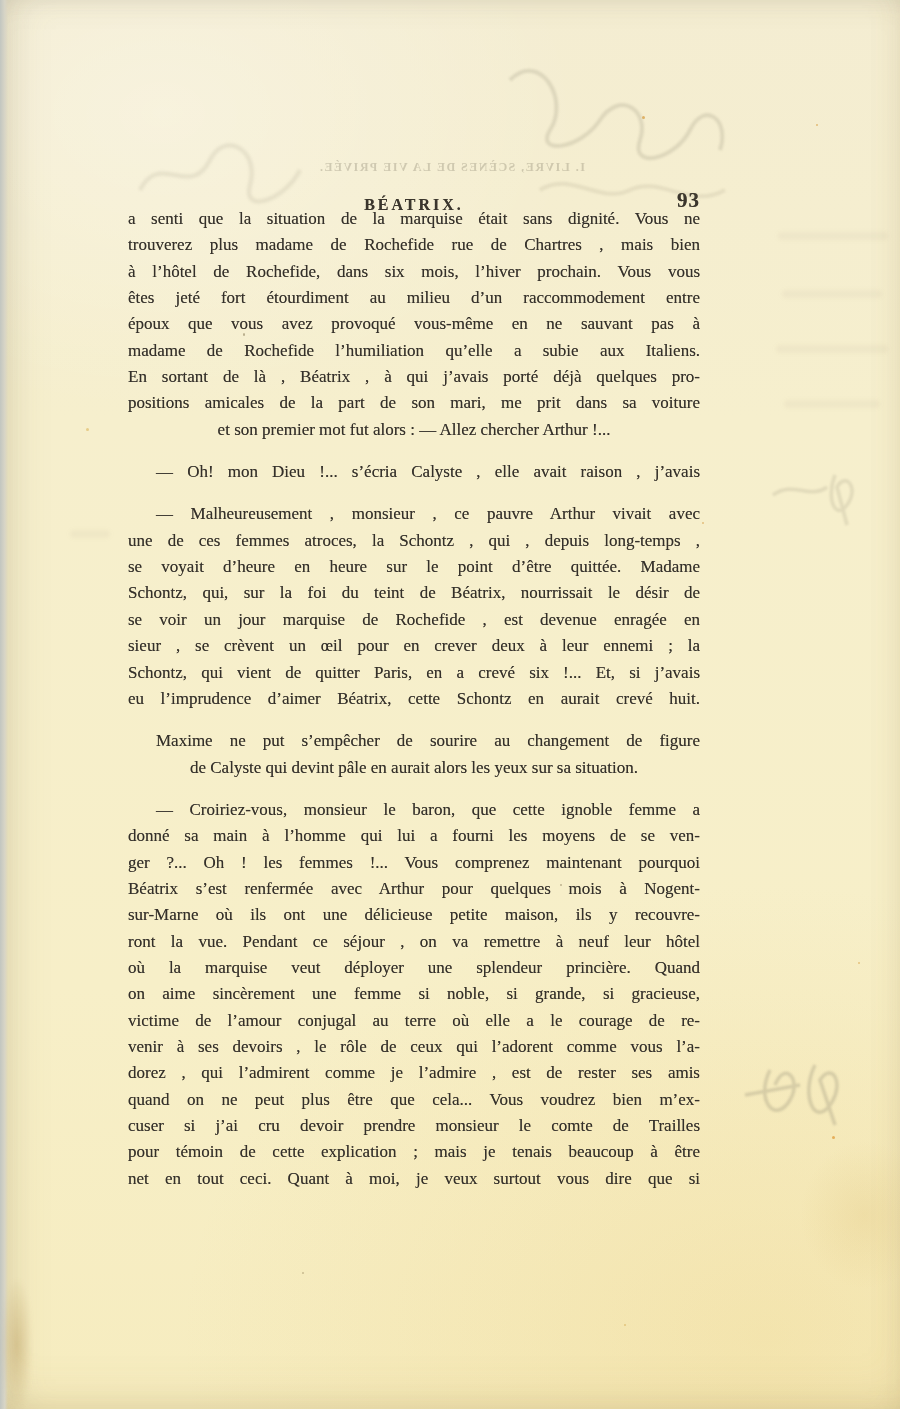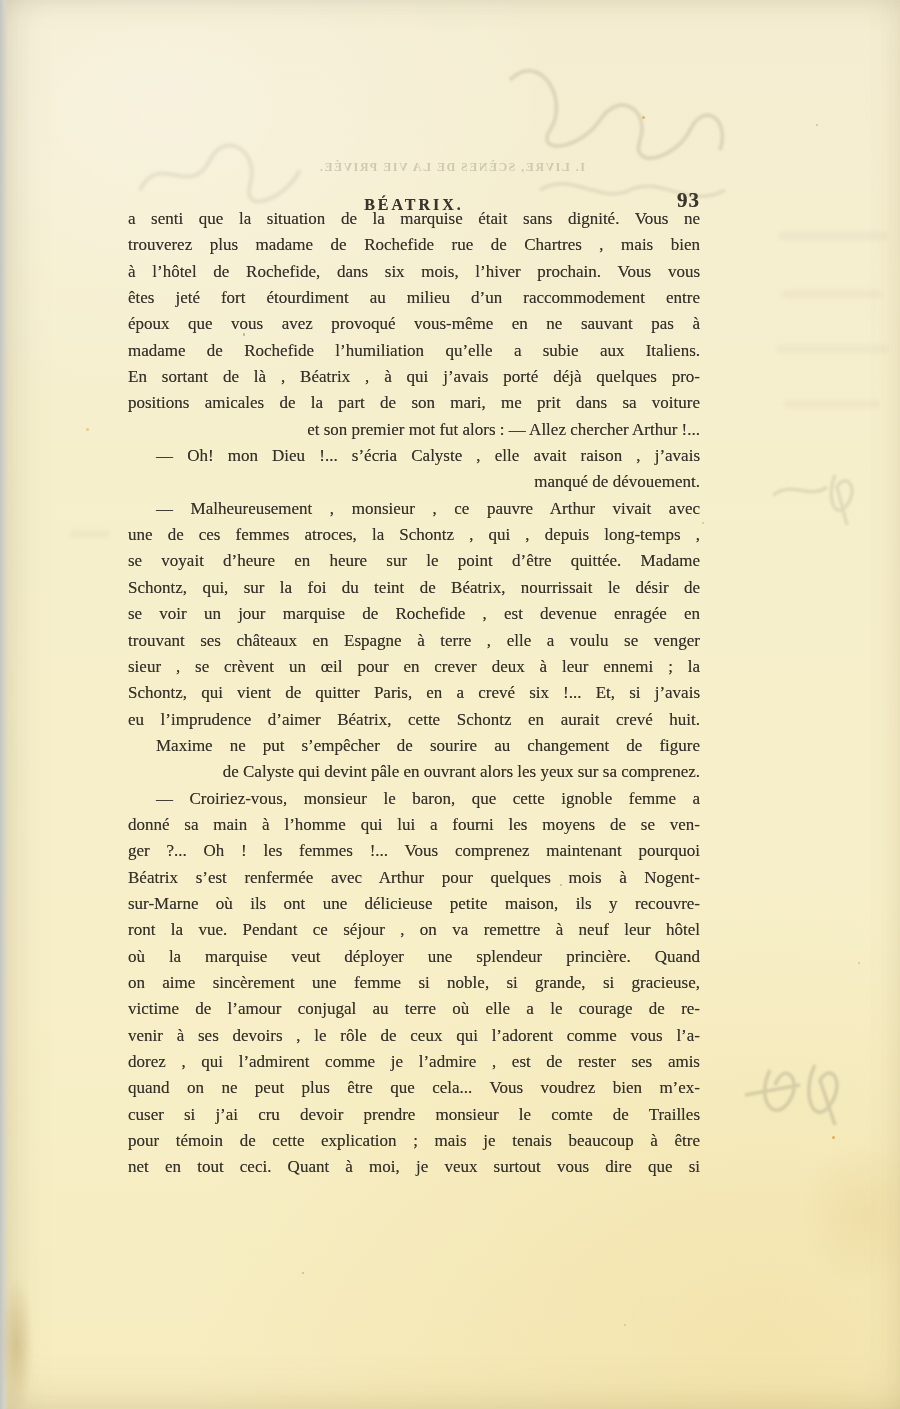--- a/index.html
+++ b/index.html
@@ -56,22 +56,22 @@
     font-size: 17px;
     color: #34302a;
     text-shadow: 0 0 0.6px rgba(52,48,42,0.55);
   }
   .body-text .line {
     height: 26.35px; line-height: 26.35px;
     white-space: normal;
     overflow: visible;
   }
   .body-text .line.just { text-align: justify; text-align-last: justify; }
-  .body-text .line.no-just { text-align: right; white-space: nowrap; }
-  .body-text .line.indent { padding-left: 28px; }
+  .body-text .line.no-just { text-align: center; white-space: nowrap; }
+  .body-text .line.indent { padding-left: 28px; margin-top: 16px; }
   
   .ghost-svg { position: absolute; pointer-events: none; }
   .bleed-row {
     position: absolute; height: 8px; border-radius: 4px;
     background: rgba(130,122,98,0.06); filter: blur(2px);
   }
   .stain {
     position: absolute; border-radius: 50%;
     pointer-events: none;
   }
@@ -105,32 +105,30 @@
   <div class="line just">a senti que la situation de la marquise était sans dignité. Vous ne</div>
       <div class="line just">trouverez plus madame de Rochefide rue de Chartres , mais bien</div>
       <div class="line just">à l’hôtel de Rochefide, dans six mois, l’hiver prochain. Vous vous</div>
       <div class="line just">êtes jeté fort étourdiment au milieu d’un raccommodement entre</div>
       <div class="line just">époux que vous avez provoqué vous-même en ne sauvant pas à</div>
       <div class="line just">madame de Rochefide l’humiliation qu’elle a subie aux Italiens.</div>
       <div class="line just">En sortant de là , Béatrix , à qui j’avais porté déjà quelques pro-</div>
       <div class="line just">positions amicales de la part de son mari, me prit dans sa voiture</div>
       <div class="line no-just">et son premier mot fut alors : — Allez chercher Arthur !...</div>
       <div class="line just indent">— Oh! mon Dieu !... s’écria Calyste , elle avait raison , j’avais</div>
-      <div class="line no-just">manqué de dévouement.</div>
       <div class="line just indent">— Malheureusement , monsieur , ce pauvre Arthur vivait avec</div>
       <div class="line just">une de ces femmes atroces, la Schontz , qui , depuis long-temps ,</div>
       <div class="line just">se voyait d’heure en heure sur le point d’être quittée. Madame</div>
       <div class="line just">Schontz, qui, sur la foi du teint de Béatrix, nourrissait le désir de</div>
       <div class="line just">se voir un jour marquise de Rochefide , est devenue enragée en</div>
-      <div class="line just">trouvant ses châteaux en Espagne à terre , elle a voulu se venger</div>
       <div class="line just">sieur , se crèvent un œil pour en crever deux à leur ennemi ; la</div>
       <div class="line just">Schontz, qui vient de quitter Paris, en a crevé six !... Et, si j’avais</div>
       <div class="line just">eu l’imprudence d’aimer Béatrix, cette Schontz en aurait crevé huit.</div>
       <div class="line just indent">Maxime ne put s’empêcher de sourire au changement de figure</div>
-      <div class="line no-just">de Calyste qui devint pâle en ouvrant alors les yeux sur sa comprenez.</div>
+      <div class="line no-just">de Calyste qui devint pâle en aurait alors les yeux sur sa situation.</div>
       <div class="line just indent">— Croiriez-vous, monsieur le baron, que cette ignoble femme a</div>
       <div class="line just">donné sa main à l’homme qui lui a fourni les moyens de se ven-</div>
       <div class="line just">ger ?... Oh ! les femmes !... Vous comprenez maintenant pourquoi</div>
       <div class="line just">Béatrix s’est renfermée avec Arthur pour quelques mois à Nogent-</div>
       <div class="line just">sur-Marne où ils ont une délicieuse petite maison, ils y recouvre-</div>
       <div class="line just">ront la vue. Pendant ce séjour , on va remettre à neuf leur hôtel</div>
       <div class="line just">où la marquise veut déployer une splendeur princière. Quand</div>
       <div class="line just">on aime sincèrement une femme si noble, si grande, si gracieuse,</div>
       <div class="line just">victime de l’amour conjugal au terre où elle a le courage de re-</div>
       <div class="line just">venir à ses devoirs , le rôle de ceux qui l’adorent comme vous l’a-</div>

